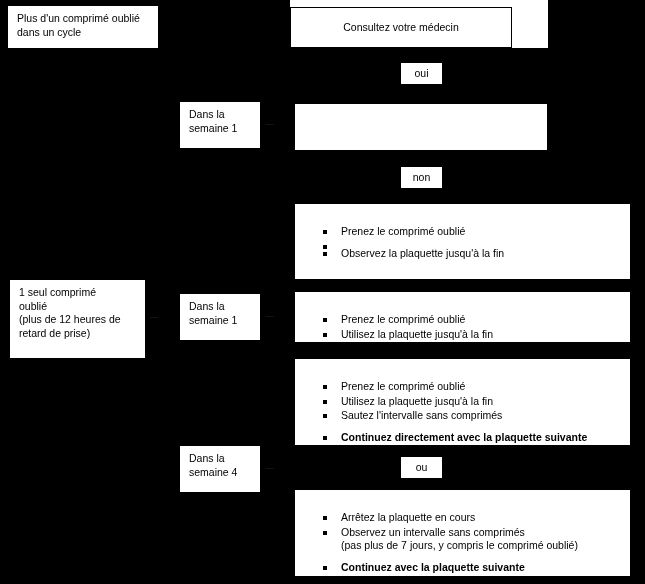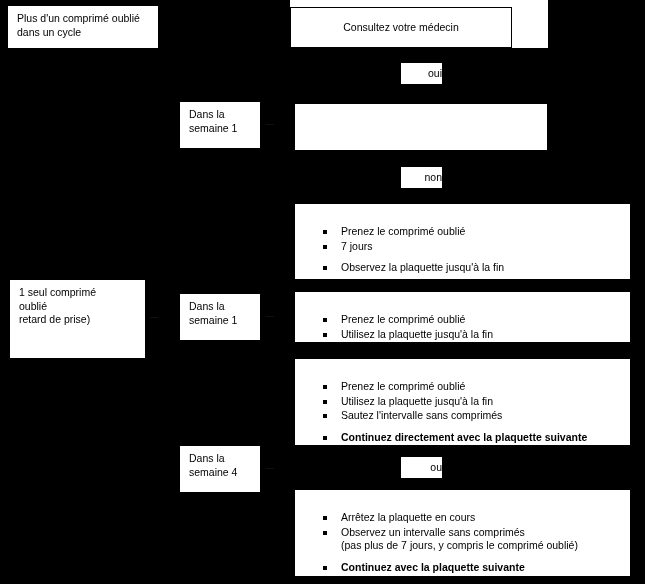--- a/index.html
+++ b/index.html
@@ -35,21 +35,20 @@
     padding: 6px 8px 6px 9px;
   }
   .centered {
     display: flex;
     align-items: center;
     justify-content: center;
     text-align: center;
   }
   .label-box {
     font-size: 10.5px;
-    justify-content: flex-end;
   }
   ul.bullets {
     list-style: none;
     margin: 12px;
     padding: 0;
   }
   ul.bullets > li {
     position: relative;
     padding-left: 28px;
     margin: 0 0 1px 0;
@@ -113,32 +112,32 @@
   </div>
 
   <div class="box bordered" style="left:294px; top:203px; width:337px; height:77px; padding:9px 6px 6px 6px;">
     <ul class="bullets">
       <li>
         <span class="sq"></span>
         <span>Prenez le comprimé oublié</span>
       </li>
       <li>
         <span class="sq"></span>
-        <span class="sub">7 jours</span>
       </li>
       <li class="spaced">
         <span class="sq"></span>
         <span>Observez la plaquette jusqu'à la fin</span>
       </li>
     </ul>
   </div>
 
   <div class="box bordered pad" style="left:9px; top:279px; width:137px; height:80px;">
     <div>1 seul comprimé</div>
     <div>oublié</div>
+    <div>(plus de 12  heures de</div>
     <div>retard de prise)</div>
   </div>
   <div class="connector" style="left:150px; top:317px; width:8px; height:1px;"></div>
 
   <div class="box bordered pad" style="left:179px; top:293px; width:82px; height:48px;">
     <div>Dans la</div>
     <div>semaine 1</div>
   </div>
   <div class="connector" style="left:266px; top:316px; width:8px; height:1px;"></div>
 

